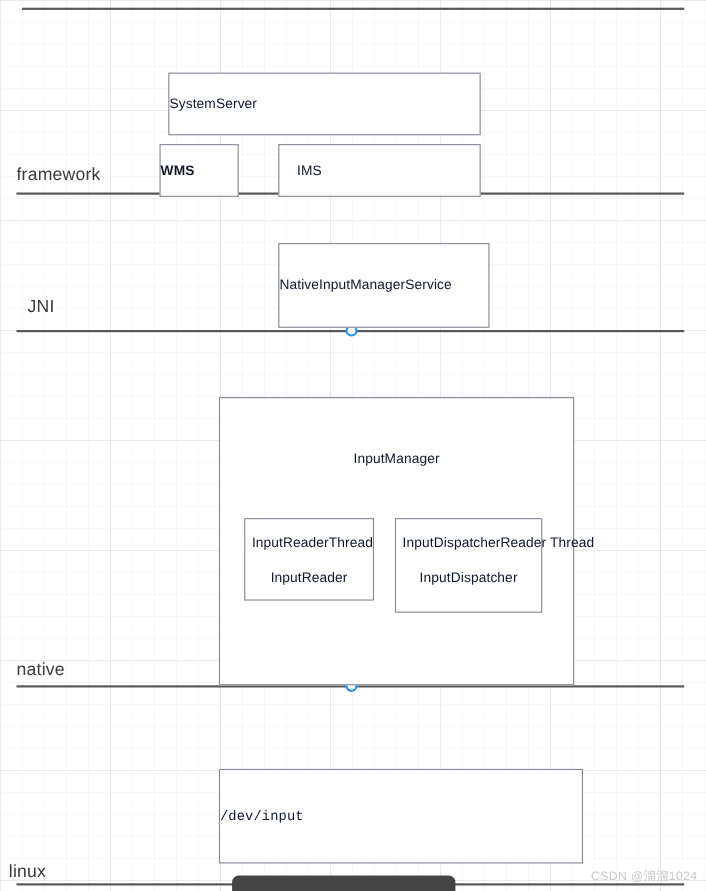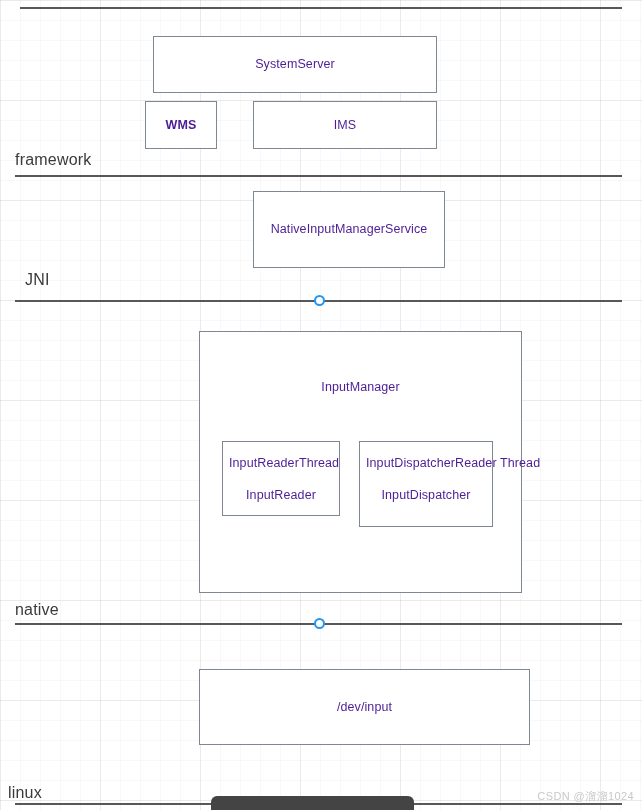--- a/index.html
+++ b/index.html
@@ -25,45 +25,46 @@
   }
 
   
   .node {
     position: absolute;
     box-sizing: border-box;
     background: #ffffff;
     border: 1.6px solid #7f8793;
     display: flex;
     flex-direction: column;
-    align-items: center;
+    align-items: flex-start;
     justify-content: center;
-    color: #4c1d95;
+    color: #0f172a;
     font-size: 12.5px;
     letter-spacing: 0.1px;
     white-space: nowrap;
+    margin-top: 30px;
   }
   .node .line1 { line-height: 1.2; }
 
   
   #node-systemserver   { left:153px; top:36px;  width:284px; height:57px; }
   #node-wms            { left:145px; top:101px; width:72px;  height:48px;font-weight:bold; }
-  #node-ims            { left:253px; top:101px; width:184px; height:48px; }
+  #node-ims            { left:253px; top:101px; width:184px; height:48px;padding-left:16px; }
   #node-nims           { left:253px; top:191px; width:192px; height:77px; }
   #node-inputmanager   { left:199px; top:331px; width:323px; height:262px; }
   #node-inputmanager .im-title {
     position: absolute;
     top: 48px;
     left: 0; right: 0;
     text-align: center;
   }
   #node-readerthread   { left:222px; top:441px; width:118px; height:75px; }
   #node-dispatcherthread { left:359px; top:441px; width:134px; height:86px; }
   #node-eventhub       { left:319px; top:535px; width:85px;  height:45px; }
-  #node-devinput       { left:199px; top:669px; width:331px; height:76px; }
+  #node-devinput       { left:199px; top:669px; width:331px; height:86px;font-family:Liberation Mono, monospace; }
 
   
   .overflow-label {
     position: absolute;
     top: 14px;
     left: 6px;
     width: 175px;
     text-align: left;
     white-space: nowrap;
     overflow: visible;

